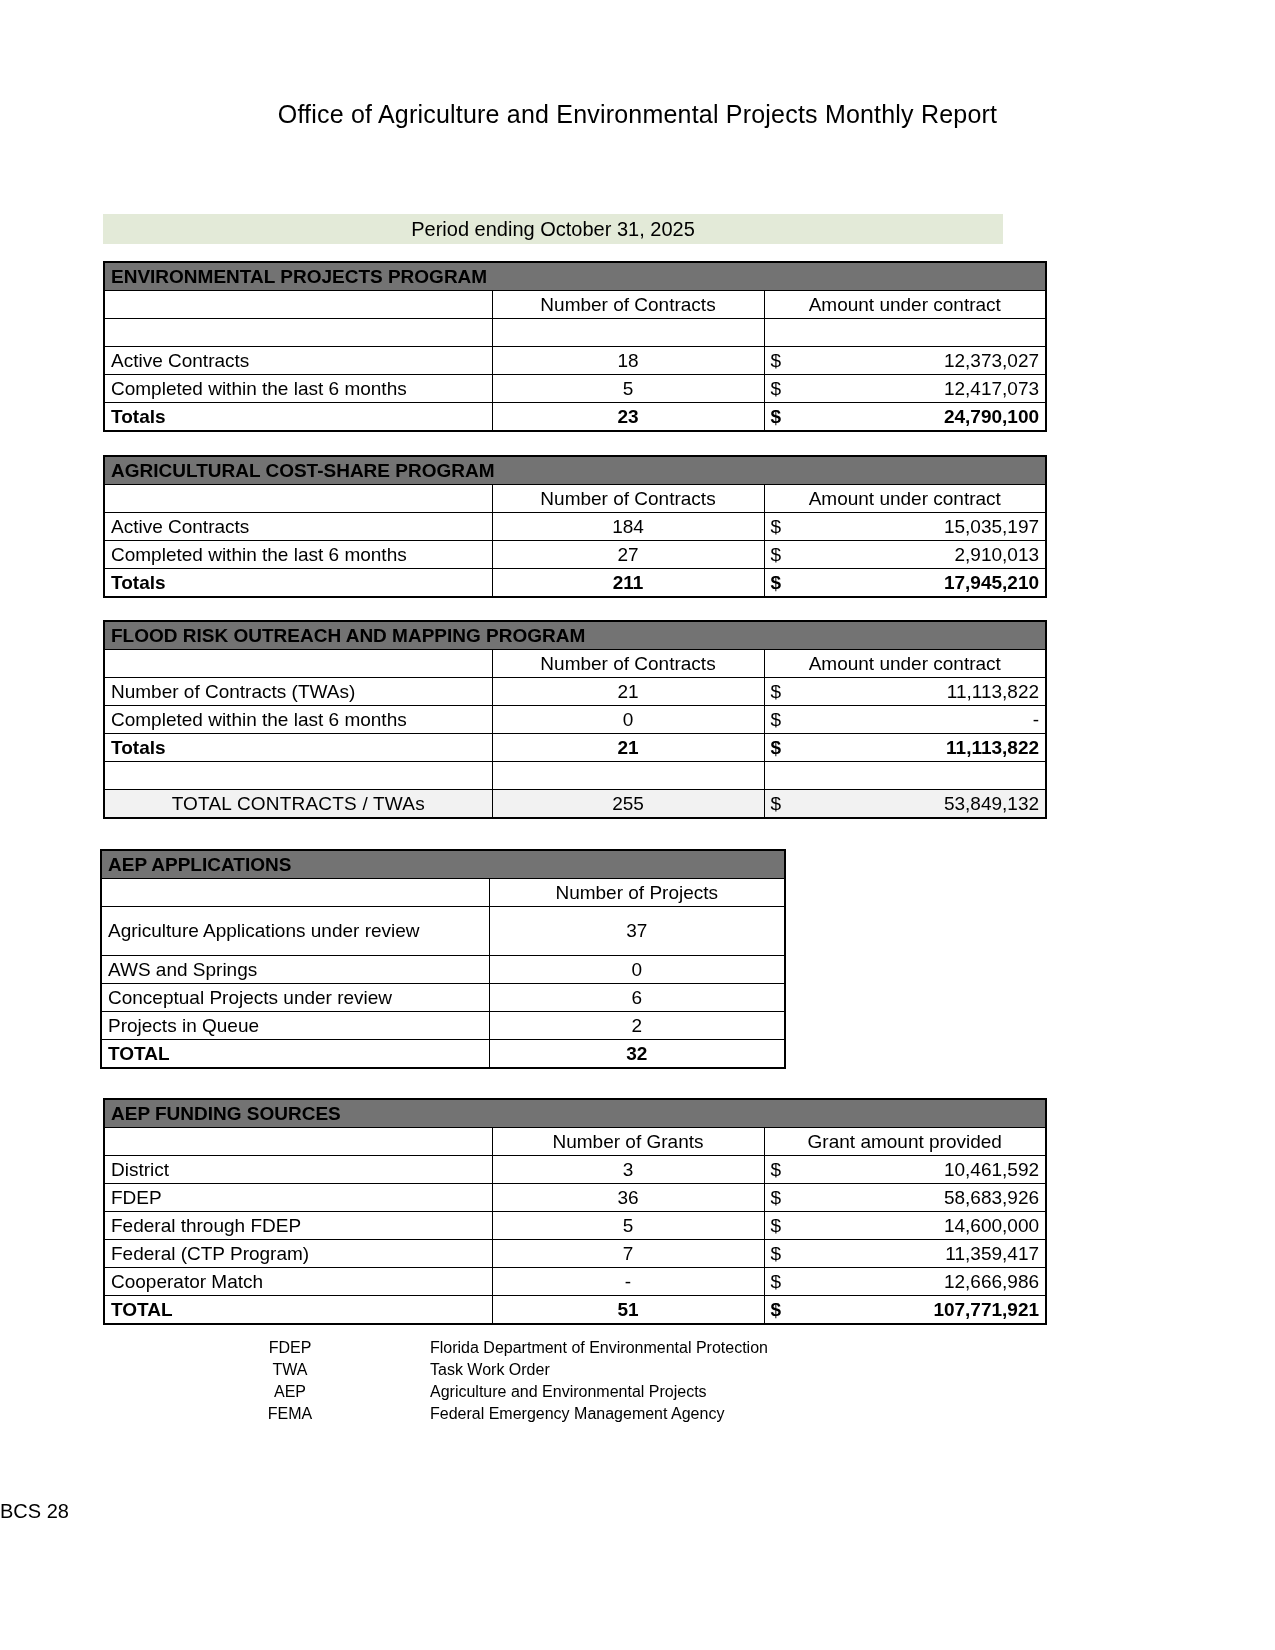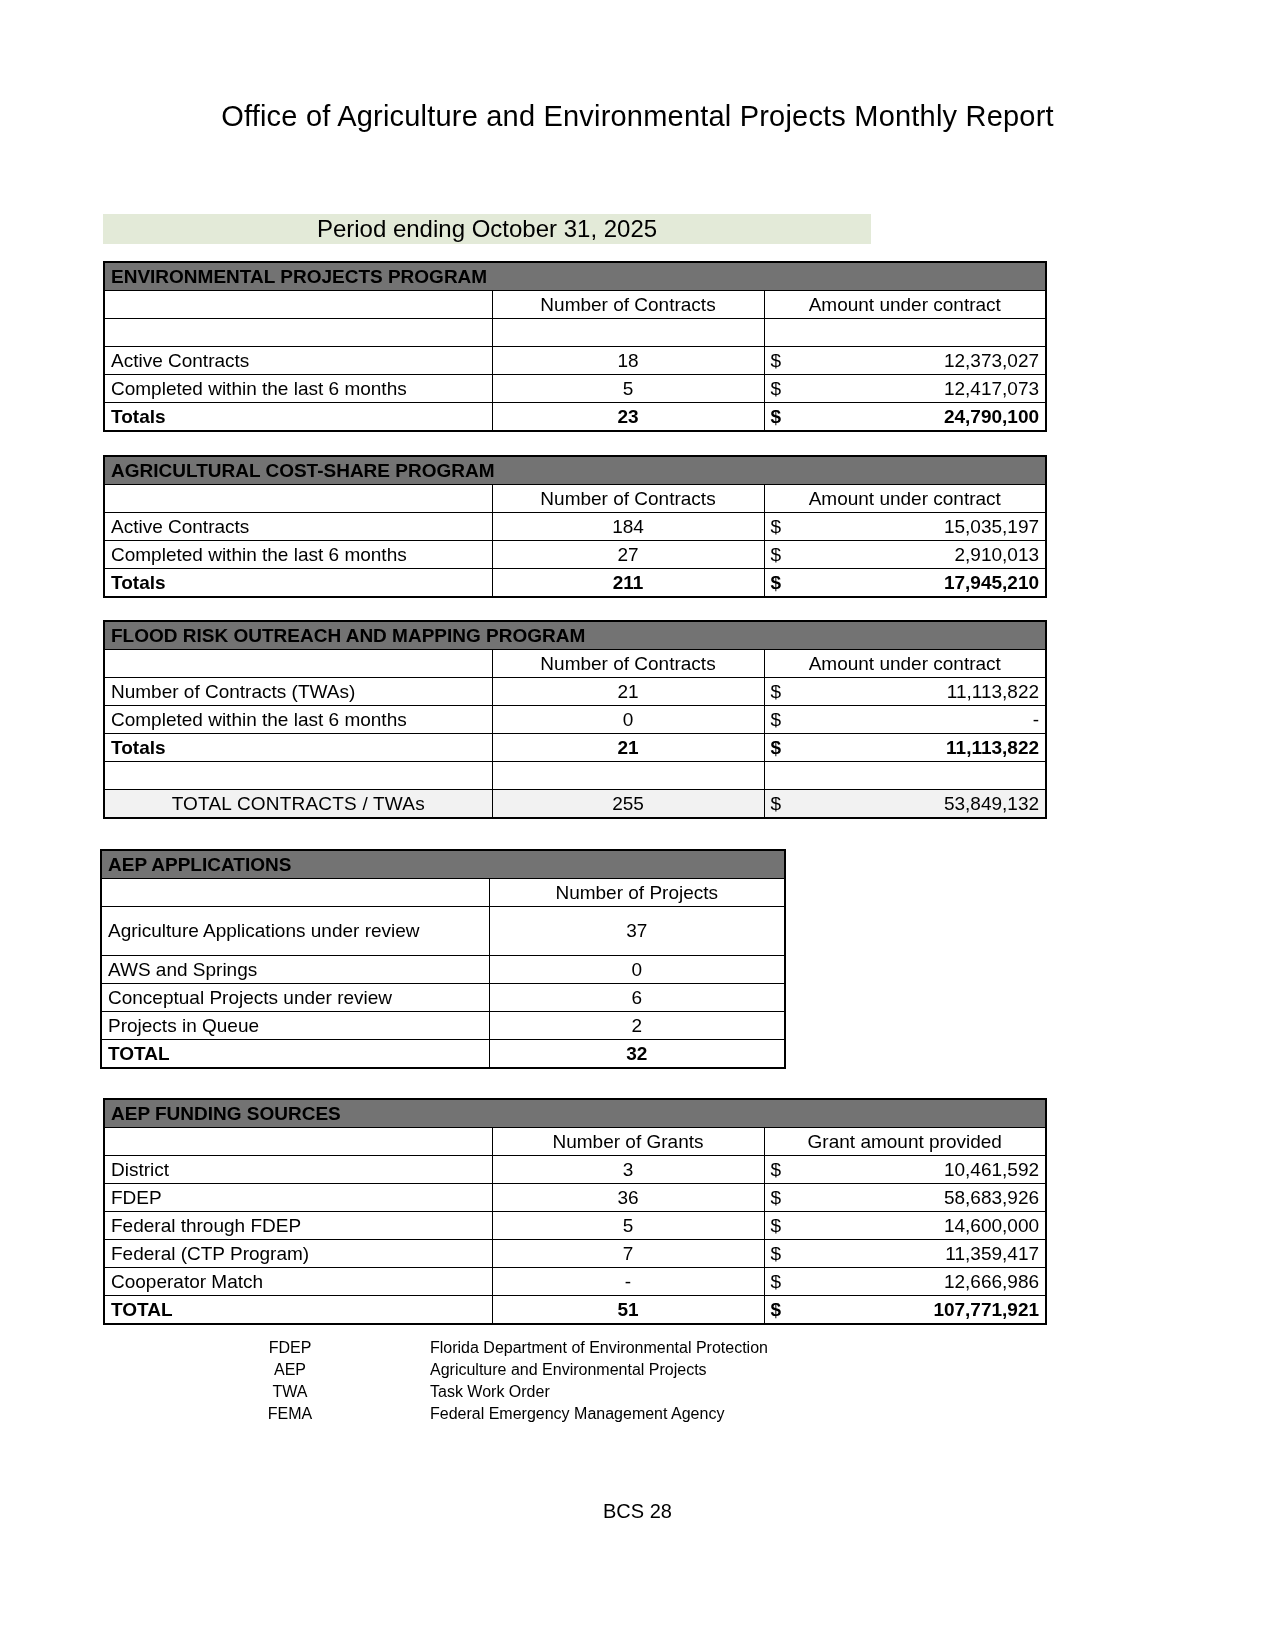--- a/index.html
+++ b/index.html
@@ -19,33 +19,33 @@
     position: relative;
     width: 1275px;
     height: 1650px;
   }
   .title {
     position: absolute;
     left: 0;
     top: 100px;
     width: 1275px;
     text-align: center;
-    font-size: 29px;
+    font-size: 25px;
     font-weight: 400;
     letter-spacing: 0.2px;
   }
   .period-bar {
     position: absolute;
     left: 103px;
     top: 214px;
-    width: 768px;
+    width: 900px;
     height: 30px;
     background: #e3ead8;
     text-align: center;
-    font-size: 24px;
+    font-size: 20px;
     line-height: 30px;
   }
 
   table.block {
     position: absolute;
     border-collapse: collapse;
     table-layout: fixed;
     font-size: 19px;
   }
   table.block td {
@@ -110,21 +110,21 @@
   .legend table { border-collapse: collapse; }
   .legend td { padding: 2px 0; font-size: 16px; }
   .legend td.abbr { width: 220px; text-align: center; }
   .legend td.desc { padding-left: 30px; }
 
   .footer {
     position: absolute;
     left: 0;
     top: 1500px;
     width: 1275px;
-    text-align: center;
+    text-align: left;
     font-size: 20px;
   }
 </style>
 </head>
 <body>
 
 <div class="page">
 
   <div class="title">Office of Agriculture and Environmental Projects Monthly Report</div>
 
@@ -351,26 +351,26 @@
     </table>
 
   <div class="legend">
     <table>
       <tbody>
           <tr>
         <td class="abbr">FDEP</td>
         <td class="desc">Florida Department of Environmental Protection</td>
       </tr>
       <tr>
+        <td class="abbr">TWA</td>
+        <td class="desc">Task Work Order</td>
+      </tr>
+      <tr>
         <td class="abbr">AEP</td>
         <td class="desc">Agriculture and Environmental Projects</td>
-      </tr>
-      <tr>
-        <td class="abbr">TWA</td>
-        <td class="desc">Task Work Order</td>
       </tr>
       <tr>
         <td class="abbr">FEMA</td>
         <td class="desc">Federal Emergency Management Agency</td>
       </tr>
     </tbody>
       </table>
   </div>
 
   <div class="footer">BCS 28</div>

